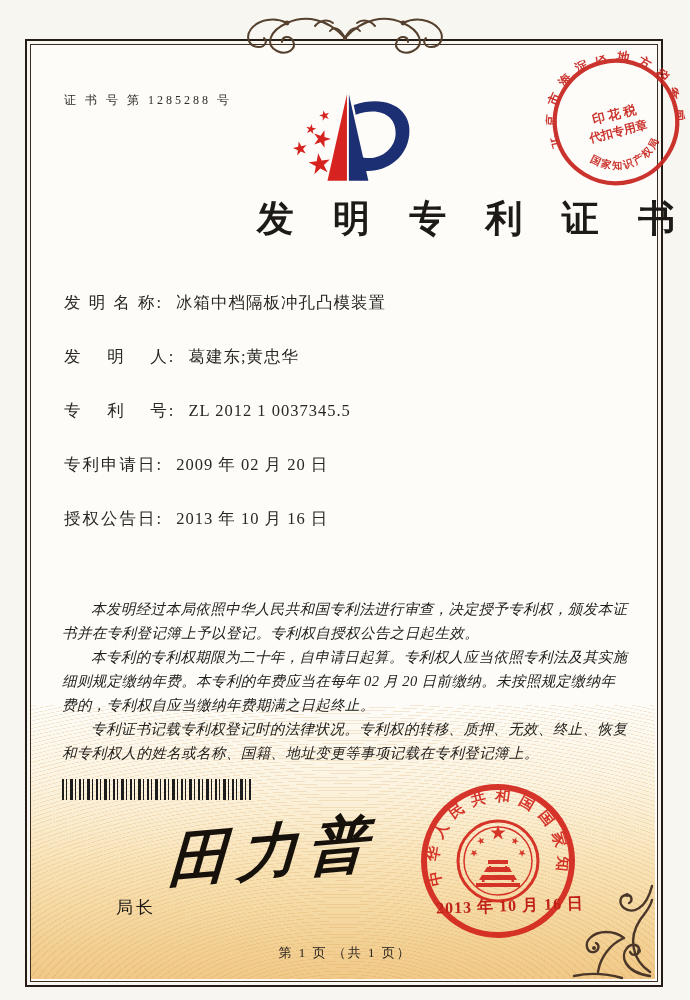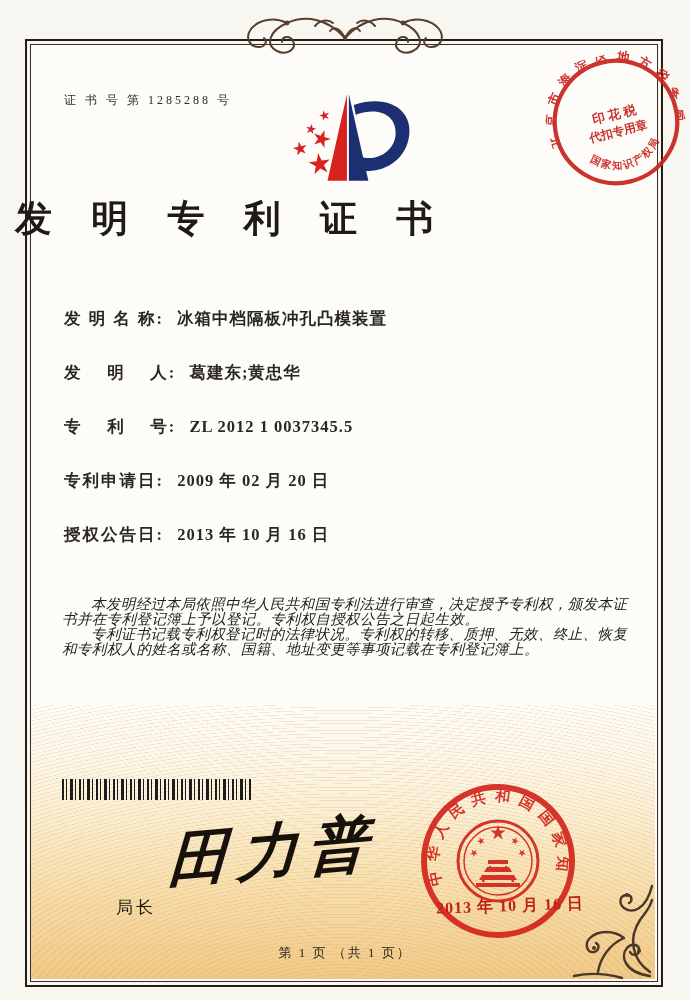--- a/index.html
+++ b/index.html
@@ -10,34 +10,34 @@
          background:#fdfcf8;}
   .bottom-deco{position:absolute;left:31px;top:705px;width:624px;height:274px;z-index:0;
       background:
         repeating-radial-gradient(ellipse 900px 430px at 50% 118%, rgba(210,145,66,0.20) 0 1.5px, rgba(255,255,255,0) 1.5px 7px),
         linear-gradient(180deg, rgba(253,250,242,0) 0%, rgba(250,236,203,0.55) 30%, #f7dfae 65%, #f0c987 100%);}
   .content{position:absolute;left:0;top:0;width:690px;height:1000px;z-index:1;}
 
   .top-ornament{position:absolute;left:225px;top:6px;width:240px;height:60px;}
   .cert-no{position:absolute;left:64px;top:92px;font-size:12px;letter-spacing:3px;color:#2e2a26;}
   .logo{position:absolute;left:272px;top:82px;width:146px;height:114px;}
-  .title{position:absolute;left:0;top:194px;width:690px;text-align:left;
+  .title{position:absolute;left:0;top:194px;width:690px;text-align:right;
          font-size:37px;font-weight:bold;letter-spacing:15px;padding-left:15px;
          box-sizing:border-box;color:#1d1a17;font-family:Liberation Serif, serif;}
 
   .tax-stamp{position:absolute;left:548px;top:54px;width:136px;height:136px;
              transform:rotate(-14deg);opacity:.93;}
 
-  .fields{position:absolute;left:64px;top:308px;width:560px;font-weight:bold;}
+  .fields{position:absolute;left:64px;top:292px;width:560px;}
   .field{height:54px;font-size:16.5px;color:#2a2723;white-space:nowrap;}
   .flabel{letter-spacing:2px;}
   .fvalue{margin-left:9px;letter-spacing:1px;}
 
   .paras{position:absolute;left:62px;top:597px;width:568px;color:#23201c;}
-  .paras p{margin:0;text-indent:2em;font-size:14.5px;line-height:15px;
+  .paras p{margin:0;text-indent:2em;font-size:14.5px;line-height:24px;
            font-style:italic;letter-spacing:0.4px;}
 
   .barcode{position:absolute;left:62px;top:779px;width:190px;height:21px;
       background:repeating-linear-gradient(90deg,
         #1c1c1c 0 2px, rgba(0,0,0,0) 2px 4px,
         #1c1c1c 4px 5px, rgba(0,0,0,0) 5px 8px,
         #1c1c1c 8px 11px, rgba(0,0,0,0) 11px 13px,
         #1c1c1c 13px 14px, rgba(0,0,0,0) 14px 17px);}
 
   .sig-role{position:absolute;left:116px;top:856px;font-size:17px;letter-spacing:3px;color:#1c1712;margin-top:40px;}
@@ -131,20 +131,21 @@
         <span class="fvalue">2009 年 02 月 20 日</span>
       </div>
       <div class="field">
         <span class="flabel">授权公告日:</span>
         <span class="fvalue">2013 年 10 月 16 日</span>
       </div>
     </div>
 
     <div class="paras">
       <p>本发明经过本局依照中华人民共和国专利法进行审查，决定授予专利权，颁发本证书并在专利登记簿上予以登记。专利权自授权公告之日起生效。</p>
+      <p>本专利的专利权期限为二十年，自申请日起算。专利权人应当依照专利法及其实施细则规定缴纳年费。本专利的年费应当在每年 02 月 20 日前缴纳。未按照规定缴纳年费的，专利权自应当缴纳年费期满之日起终止。</p>
       <p>专利证书记载专利权登记时的法律状况。专利权的转移、质押、无效、终止、恢复和专利权人的姓名或名称、国籍、地址变更等事项记载在专利登记簿上。</p>
     </div>
 
     <div class="barcode"></div>
 
     <div class="sig-role">局长</div>
     <div class="sig-name">田力普</div>
 
     <svg class="seal" viewBox="0 0 160 160" opacity="0.92">
       <defs>

